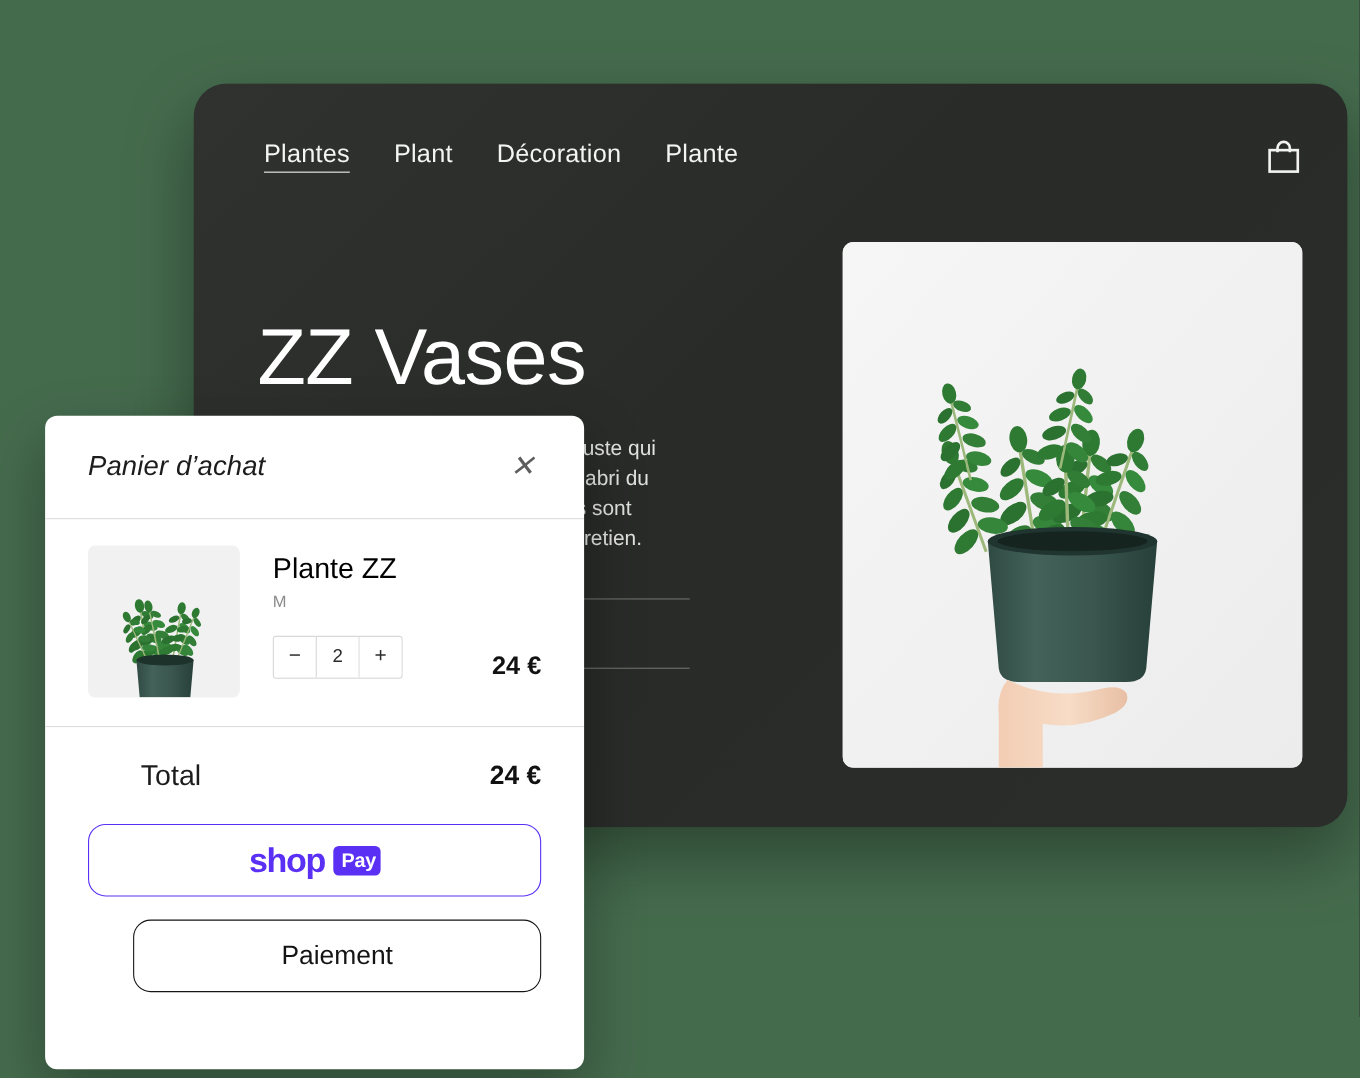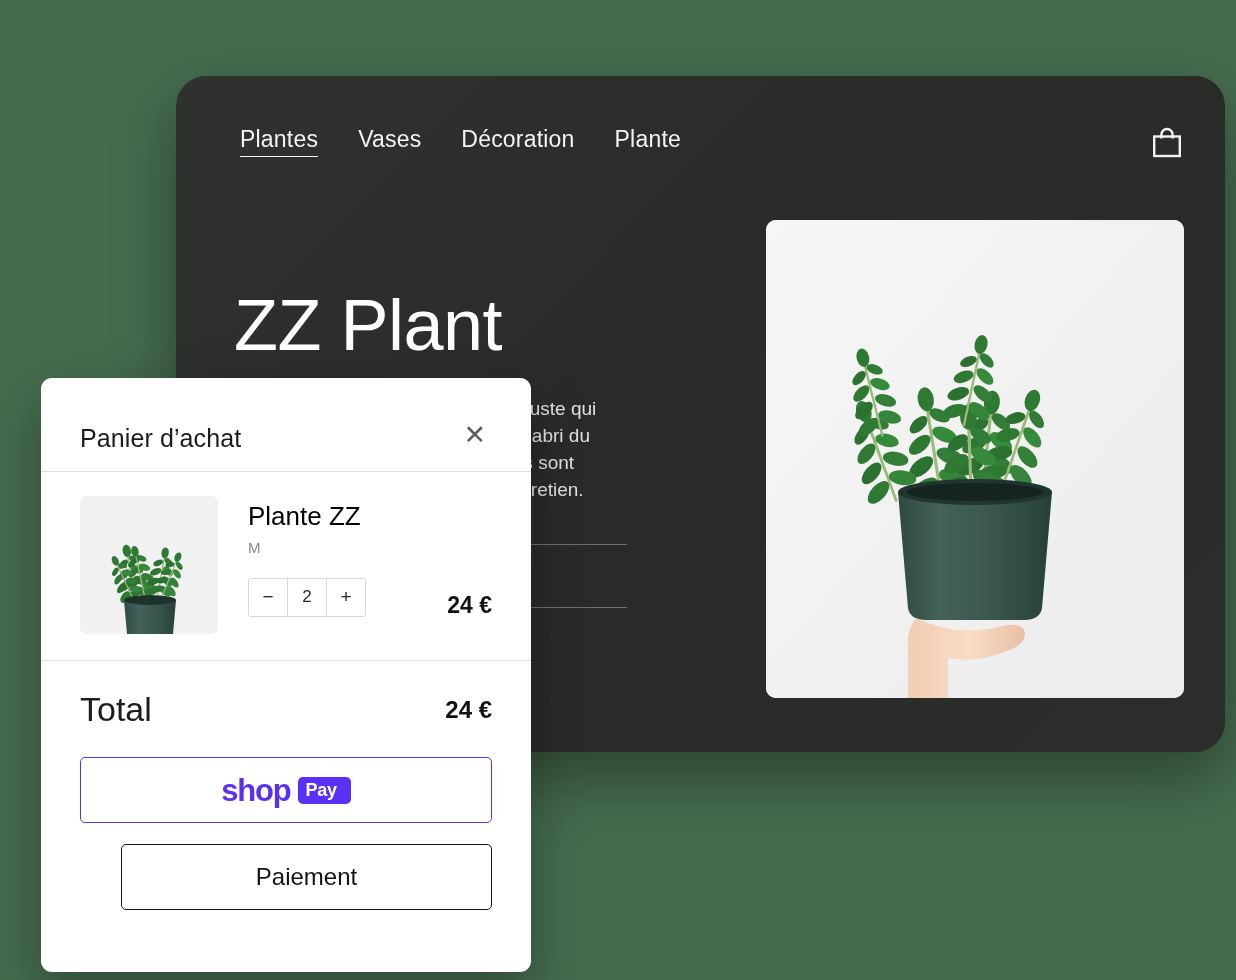--- a/index.html
+++ b/index.html
@@ -123,24 +123,25 @@
     width: 490px;
     height: 594px;
     background: #ffffff;
     border-radius: 11px;
     box-shadow: 0 22px 55px rgba(0,0,0,0.30);
     overflow: hidden;
   }
   .cart-head {
     height: 93px;
     display: flex;
-    align-items: flex-end;
+    align-items: center;
     justify-content: space-between;
-    padding: 18px 39px;
+    padding: 8px 39px;
     box-sizing: border-box;
+    font-style: italic;
   }
   .cart-title {
     font-size: 25px;
     color: #1c1c1c;
     letter-spacing: 0.1px;
   }
   .cart-close {
     font-size: 27px;
     color: #5d5d5d;
     line-height: 1;
@@ -218,36 +219,37 @@
   }
 
   .cart-total {
     display: flex;
     align-items: center;
     justify-content: space-between;
     padding: 29px 39px 6px 39px;
     box-sizing: border-box;
   }
   .total-label {
-    font-size: 34px;
+    font-size: 26px;
     color: #1c1c1c;
+    margin-left: 48px;
   }
   .total-value {
     font-size: 24px;
     font-weight: bold;
     color: #111111;
   }
 
   .cart-actions {
     padding: 22px 39px 0 39px;
     box-sizing: border-box;
   }
   .btn {
     height: 66px;
-    border-radius: 5px;
+    border-radius: 16px;
     display: flex;
     align-items: center;
     justify-content: center;
     box-sizing: border-box;
     cursor: pointer;
     background: #ffffff;
   }
   .btn-shoppay {
     border: 1.6px solid #5a31f4;
     margin-bottom: 21px;
@@ -270,47 +272,47 @@
     color: #5a31f4;
     letter-spacing: -1.2px;
     line-height: 1;
   }
   .shoppay-badge {
     background: #5a31f4;
     color: #ffffff;
     font-size: 18px;
     font-weight: bold;
     border-radius: 5px;
-    padding: 4px 14px 5px 8px;
+    padding: 4px 4px 5px 8px;
     line-height: 1;
     letter-spacing: -0.3px;
   }
 </style>
 </head>
 <body>
 
 <div class="stage">
 
   <div class="site-card">
 
     <nav class="nav">
       <span class="nav-link active">Plantes</span>
-      <span class="nav-link">Vases</span>
+      <span class="nav-link">Plant</span>
       <span class="nav-link">Décoration</span>
       <span class="nav-link">Plante</span>
     </nav>
 
     <div class="cart-icon-btn">
       <svg width="30" height="32" viewBox="0 0 30 32" fill="none">
         <rect x="2.2" y="10.5" width="25.6" height="19.5" stroke="#f2f2f0" stroke-width="2.4"></rect>
         <path d="M9.4 12.4V8.6a5.6 5.6 0 0 1 11.2 0v3.8" stroke="#f2f2f0" stroke-width="2.4" fill="none"></path>
       </svg>
     </div>
 
-    <div class="hero-title">ZZ Plant</div>
+    <div class="hero-title">ZZ Vases</div>
     <div class="hero-desc">Le ZZ est une plante d’intérieur robuste qui placé dans un endroit lumineux, à l’abri du soleil direct. Ses feuilles vernissées sont résistantes et demandent peu d’entretien.</div>
 
     <div class="hero-rules">
       <div class="hero-rule"></div>
       <div class="hero-rule"></div>
     </div>
 
     <div class="product-photo">
       <svg width="418" height="478" viewBox="0 0 418 478">
         <defs>

